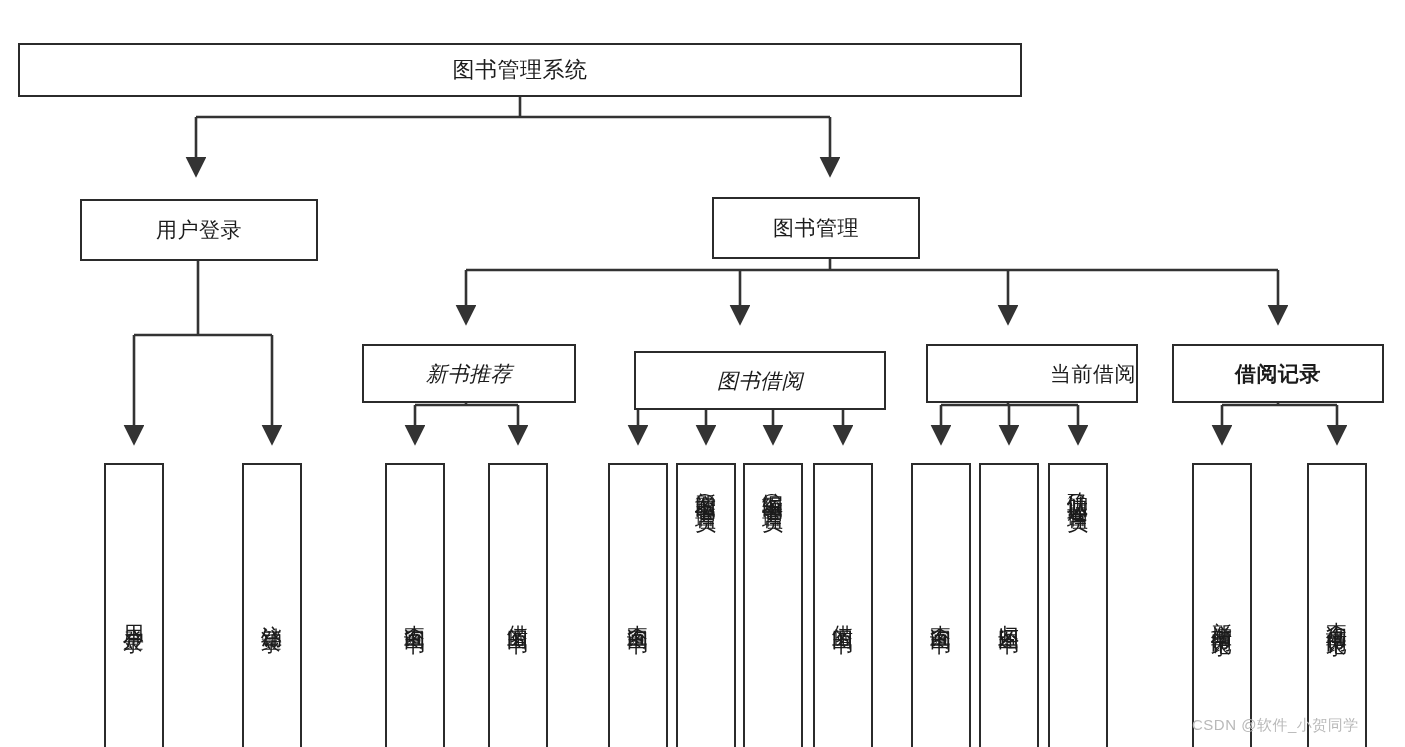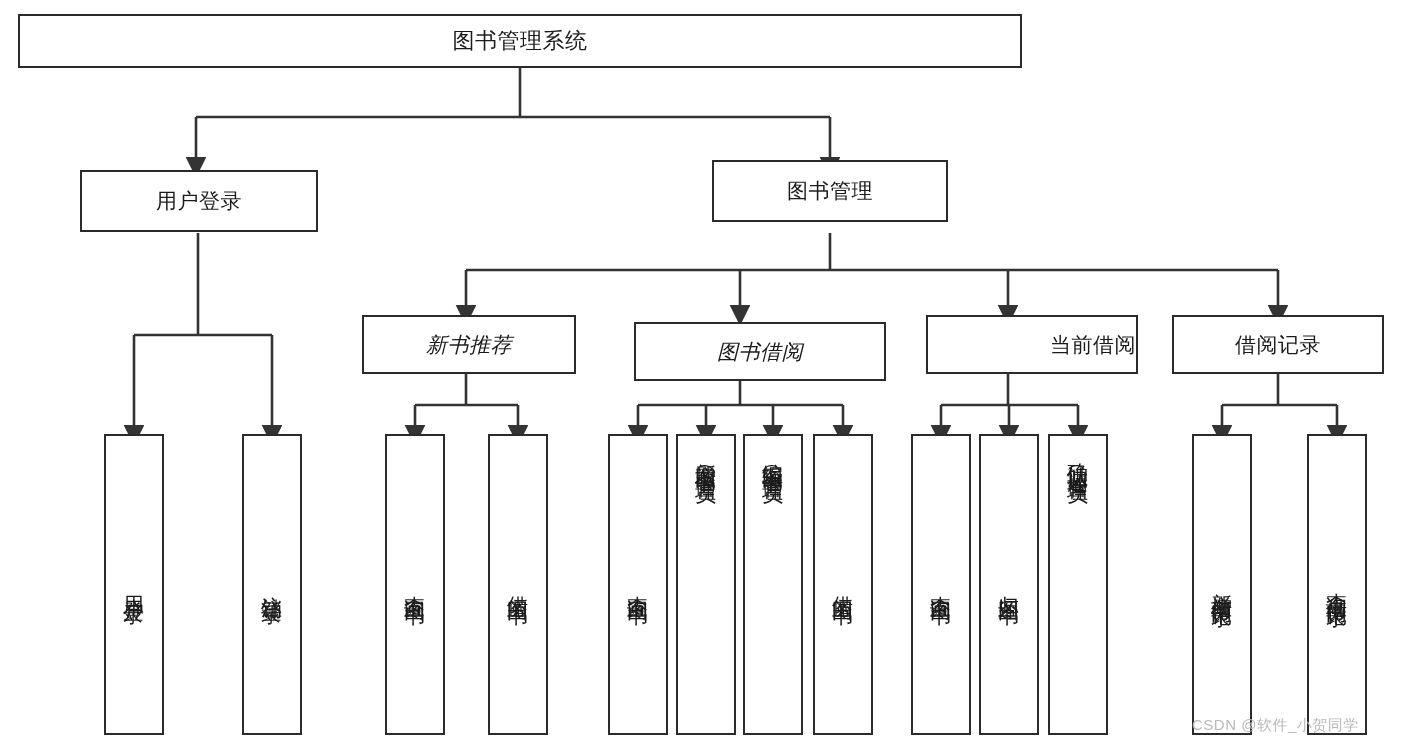--- a/index.html
+++ b/index.html
@@ -27,20 +27,21 @@
   .node {
     position: absolute;
     box-sizing: border-box;
     background: #ffffff;
     border: 2px solid #2b2b2b;
     display: flex;
     align-items: center;
     justify-content: center;
     color: #1b1b1b;
     z-index: 2;
+    margin-top: 29px;
   }
   .node-label {
     display: block;
     line-height: 1.12;
     white-space: pre;
     letter-spacing: 0.5px;
   }
   
   .node.horiz .node-label {
     font-size: 21px;
@@ -132,34 +133,34 @@
     </g>
   </svg>
 
   <div class="node horiz root" style="left:18px; top:14px; width:1004px; height:54px;">
     <span class="node-label">图书管理系统</span>
   </div>
 
   <div class="node horiz" style="left:80px; top:170px; width:238px; height:62px;">
     <span class="node-label">用户登录</span>
   </div>
-  <div class="node horiz" style="left:712px; top:160px; width:236px; height:62px;">
+  <div class="node horiz" style="left:712px; top:168px; width:208px; height:62px;">
     <span class="node-label">图书管理</span>
   </div>
 
   <div class="node horiz" style="left:362px; top:315px; width:214px; height:59px;font-style:italic;">
     <span class="node-label">新书推荐</span>
   </div>
   <div class="node horiz" style="left:634px; top:322px; width:252px; height:59px;font-style:italic;">
     <span class="node-label">图书借阅</span>
   </div>
   <div class="node horiz" style="left:926px; top:315px; width:212px; height:59px;justify-content:flex-end;">
     <span class="node-label">当前借阅</span>
   </div>
-  <div class="node horiz" style="left:1172px; top:315px; width:212px; height:59px;">
+  <div class="node horiz" style="left:1172px; top:315px; width:212px; height:59px;font-weight:bold;">
     <span class="node-label">借阅记录</span>
   </div>
 
   <div class="node vert centered" style="left:104px; top:434px; width:60px; height:301px;">
     <span class="node-label">用户登录</span>
   </div>
   <div class="node vert centered" style="left:242px; top:434px; width:60px; height:301px;">
     <span class="node-label">注销登录</span>
   </div>
 

